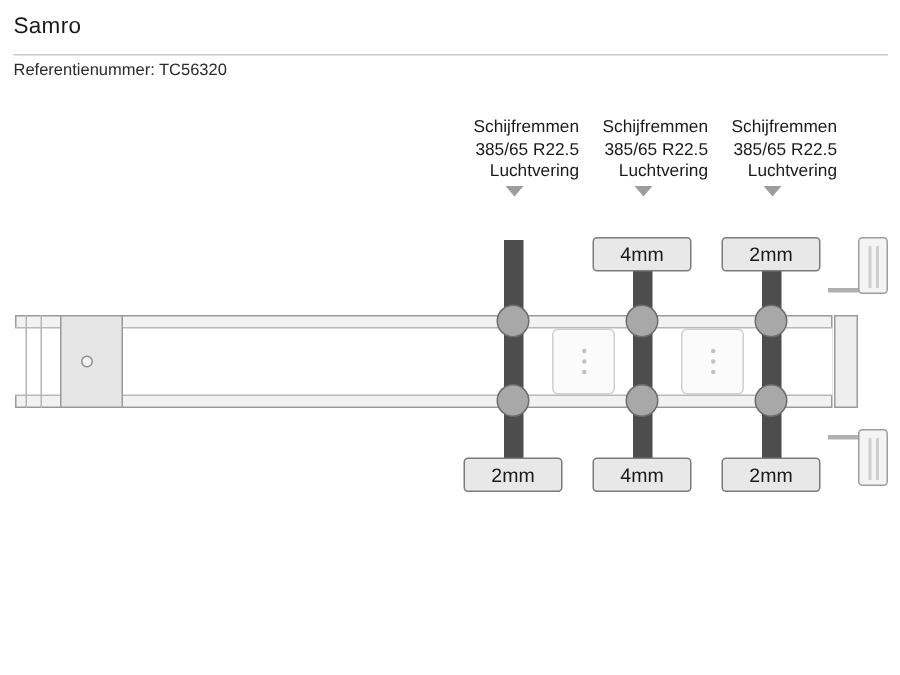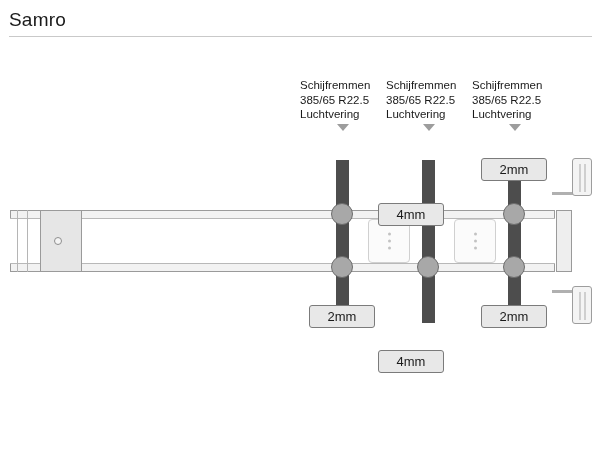--- a/index.html
+++ b/index.html
@@ -21,21 +21,21 @@
     position: absolute;
     left: 0;
     top: 0;
     width: 600px;
     height: 56px;
   }
   .brand-title {
     position: absolute;
     left: 9px;
     top: 9px;
-    font-size: 19px;
+    font-size: 15px;
     font-weight: normal;
     color: #1a1a1a;
     letter-spacing: 0.2px;
   }
   .header-rule {
     position: absolute;
     left: 9px;
     top: 36px;
     width: 583px;
     height: 1px;
@@ -53,21 +53,21 @@
   .axle-labels {
     position: absolute;
     top: 78px;
     left: 0;
     width: 600px;
     height: 60px;
   }
   .axle-label-col {
     position: absolute;
     width: 86px;
-    text-align: left;
+    text-align: right;
     font-size: 11.5px;
     line-height: 14.5px;
     color: #1a1a1a;
   }
   .axle-label-col.c0 { left: 300px; }
   .axle-label-col.c1 { left: 386px; }
   .axle-label-col.c2 { left: 472px; }
   .axle-label-col .ln { display: block; white-space: nowrap; }
   .caret {
     display: block;
@@ -264,29 +264,30 @@
     border-radius: 3px;
     box-sizing: border-box;
     font-size: 13px;
     line-height: 21px;
     text-align: center;
     color: #1a1a1a;
   }
   .chip.top { top: 18px; }
   .chip.bottom { top: 165px; }
   .chip.x0 { left: 309px; }
-  .chip.x1 { left: 378px; margin-top: 45px; }
+  .chip.x1 { left: 395px; }
   .chip.x2 { left: 481px; }
 </style>
 </head>
 <body>
 
 <div class="header">
   <div class="brand-title">Samro</div>
   <div class="header-rule"></div>
+  <div class="ref-line">Referentienummer: TC56320</div>
 </div>
 
 <div class="axle-labels">
 
   <div class="axle-label-col c0">
     <span class="ln">Schijfremmen</span>
     <span class="ln">385/65 R22.5</span>
     <span class="ln">Luchtvering</span>
     <span class="caret"></span>
   </div>

